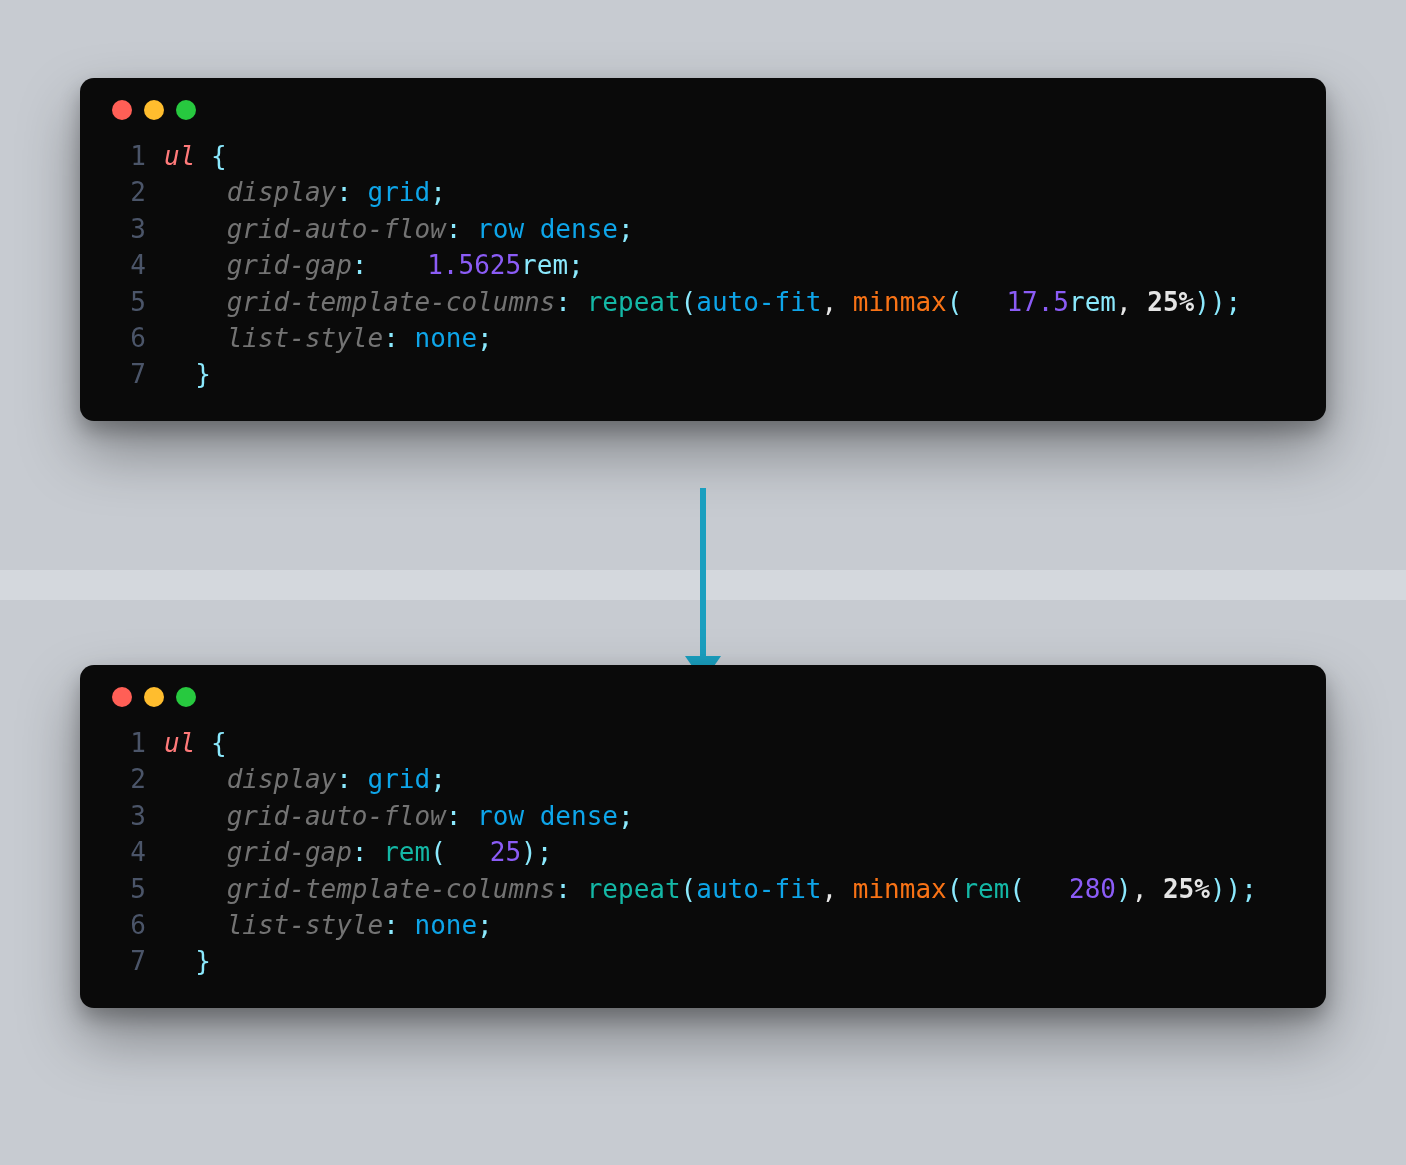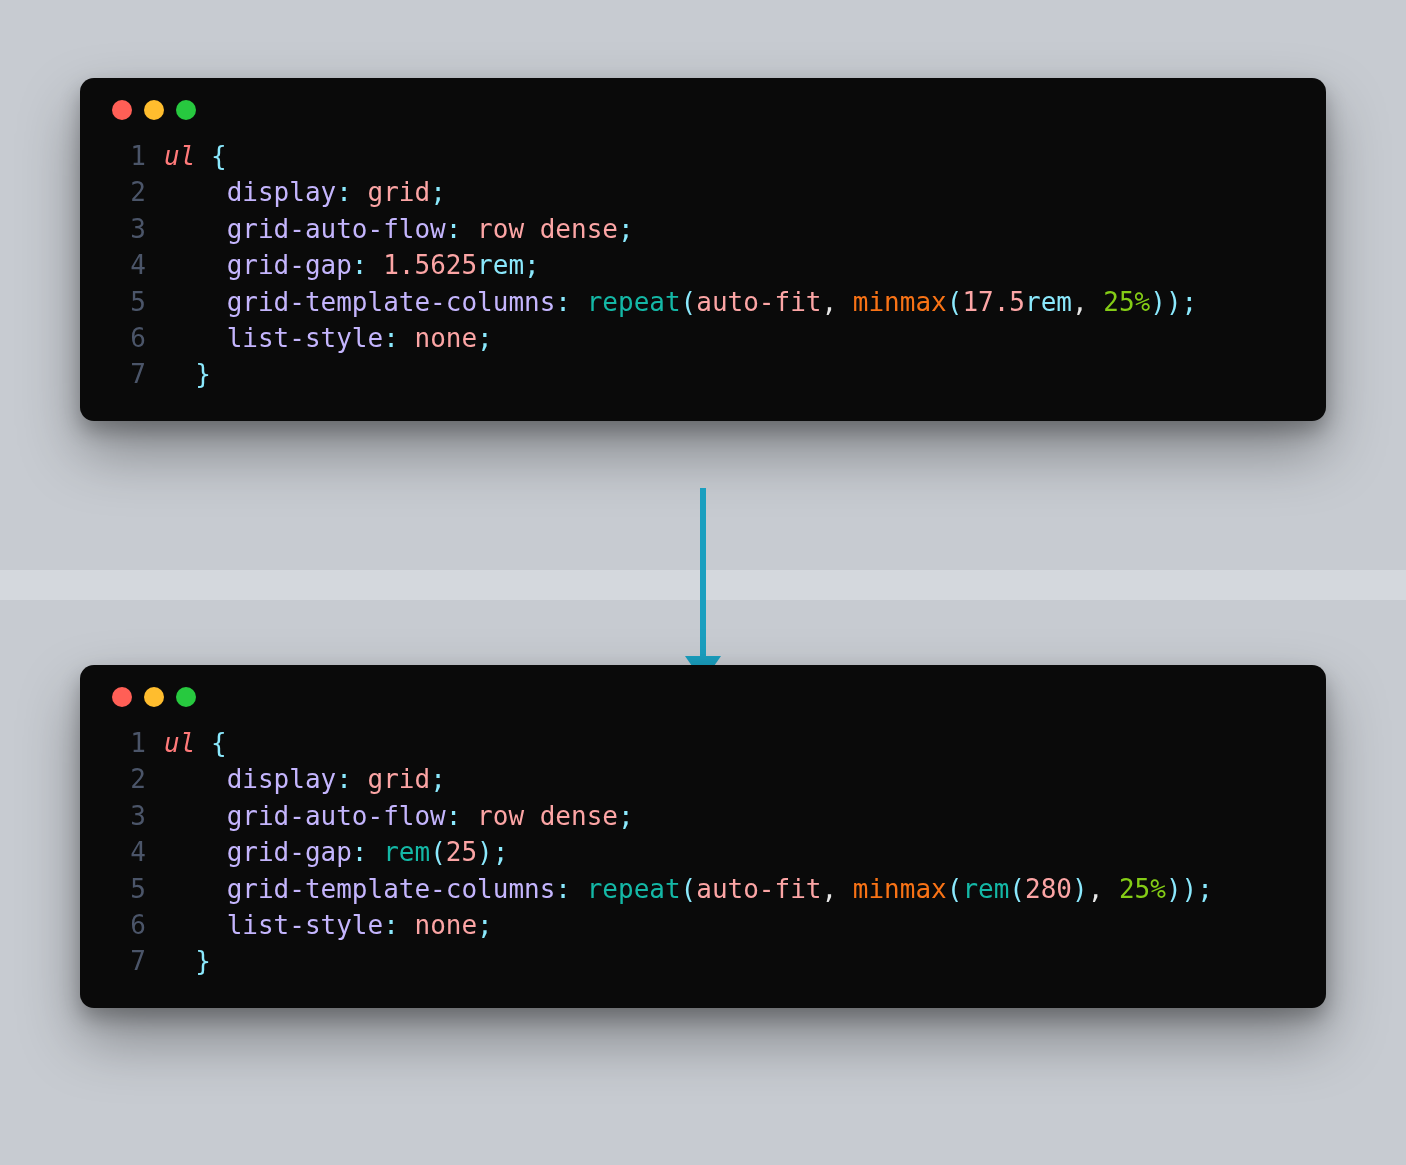--- a/index.html
+++ b/index.html
@@ -63,26 +63,26 @@
     flex: 0 0 38px;
     user-select: none;
     font-style: normal;
   }
   .code {
     padding-left: 18px;
   }
   
   .tk-sel   { color: #ff7a7a; font-style: italic; margin-top: 20px; }  
   .tk-brace { color: #8be9fd; }
-  .tk-prop  { color: #c4b5fd; }
+  .tk-prop  { color: #737373; font-style: italic; }
   .tk-punc  { color: #8be9fd; }
-  .tk-val   { color: #fca5a5; }                      
-  .tk-num   { color: #fca5a5; }                      
+  .tk-val   { color: #0ea5e9; }                      
+  .tk-num   { color: #8b5cf6; margin-left: 44px; }                      
   .tk-unit  { color: #8be9fd; }                      
-  .tk-pct   { color: #84cc16; }
+  .tk-pct   { color: #e5e5e5; font-weight: bold; }
   .tk-fn    { color: #14b8a6; }                      
   .tk-fn2   { color: #f97316; }                      
   .tk-semi  { color: #8be9fd; }
   .tk-comma { color: #e6e6e6; }
 
   .arrow {
     position: absolute;
     left: 50%;
     top: 488px;
     transform: translateX(-50%);

